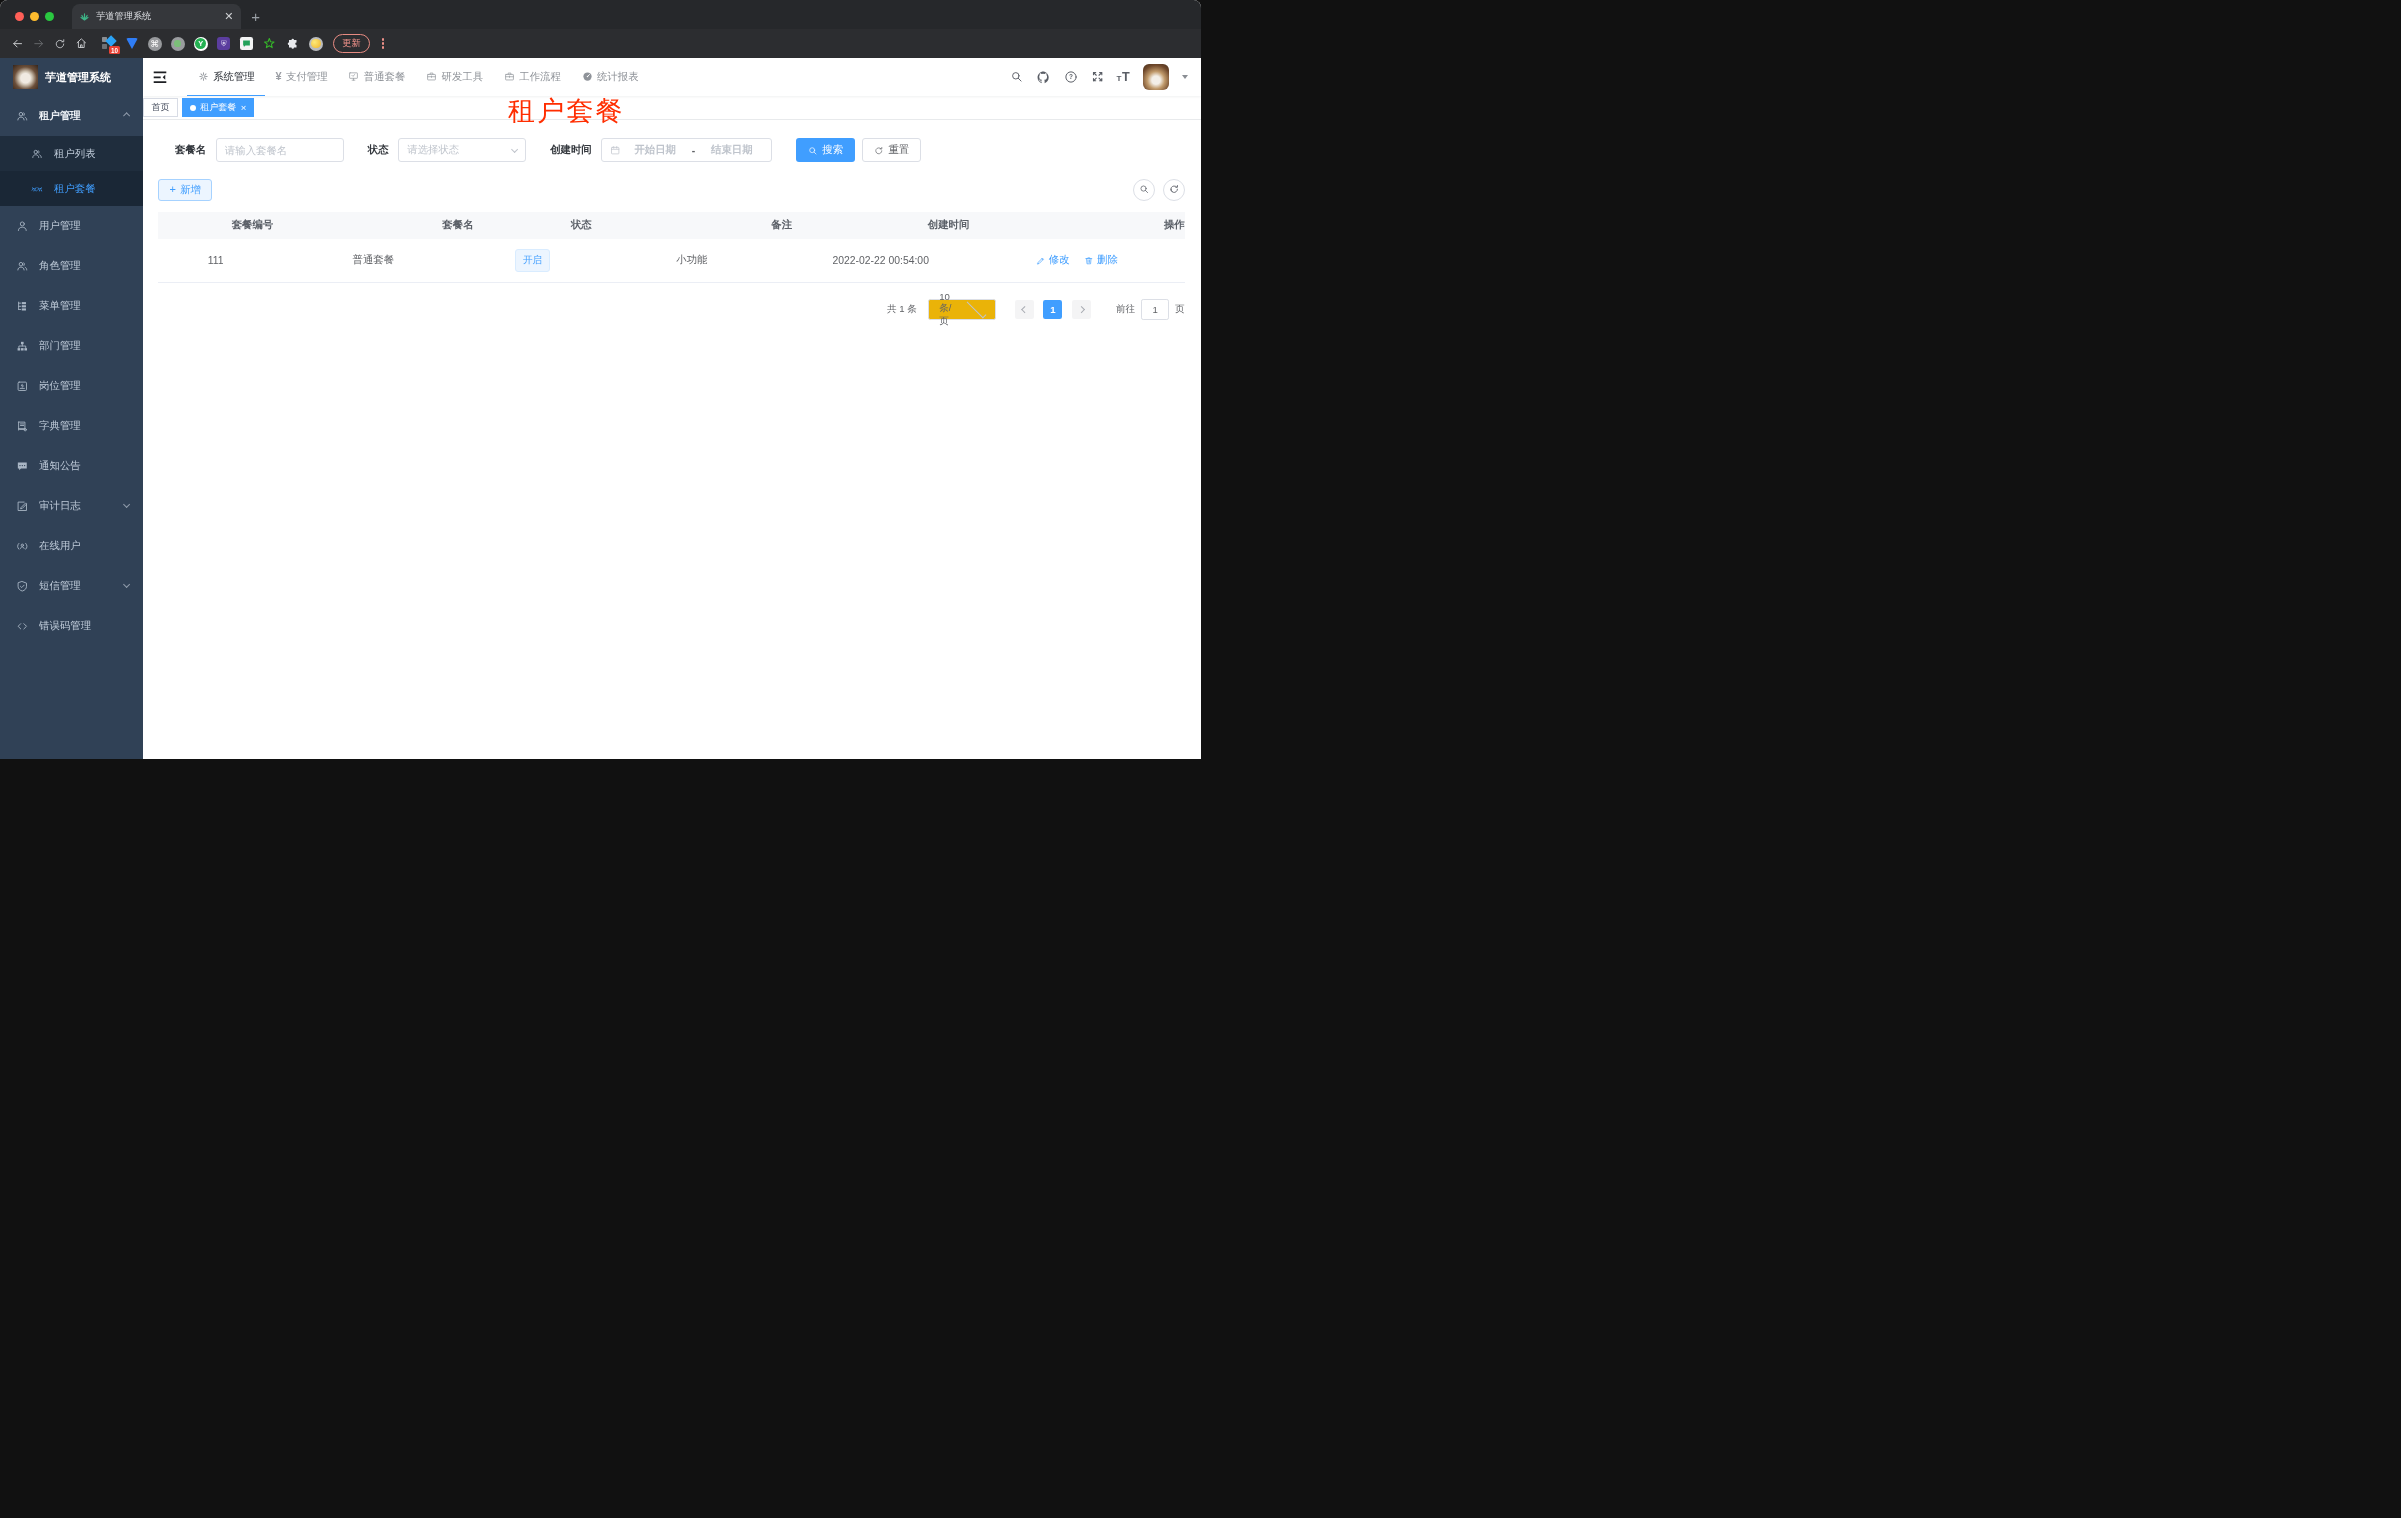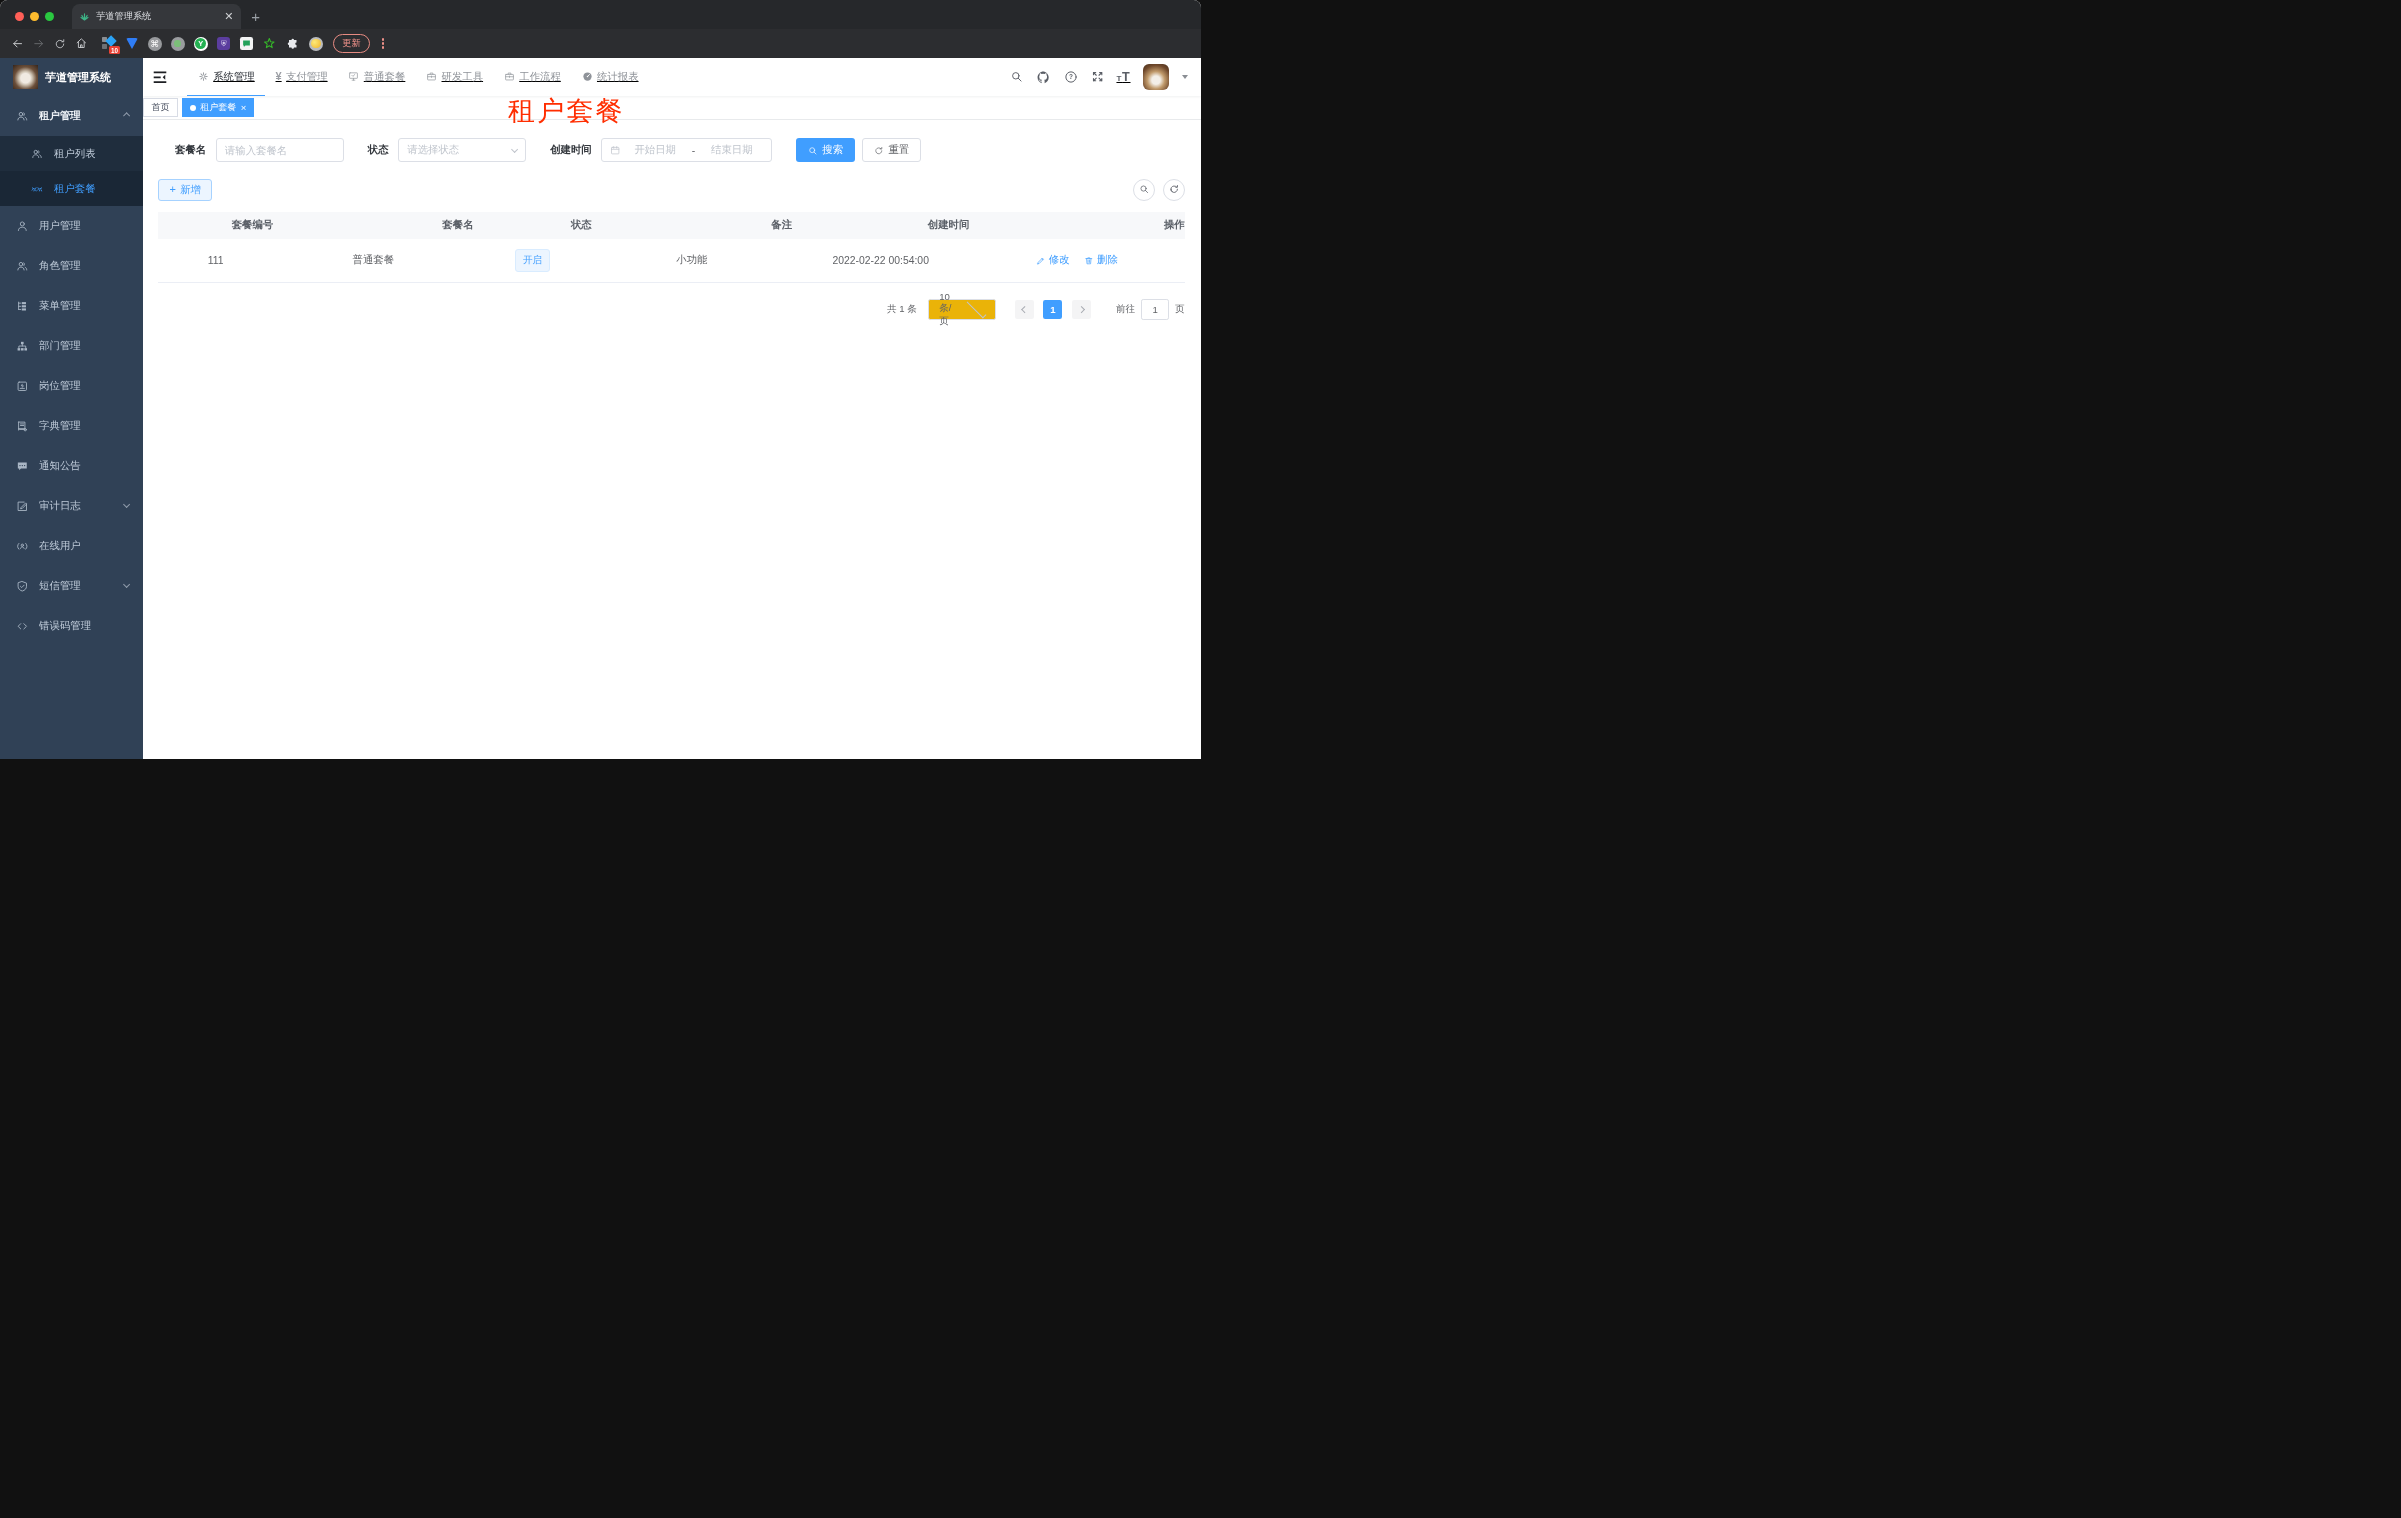--- a/index.html
+++ b/index.html
@@ -60,21 +60,21 @@
   .m-label { flex:1; white-space:nowrap; }
   .mchev { color:#8f9bab; margin-right:1.5px; }
   .m-item.group .m-label { color:#eef2f7;font-weight:bold; }
   .submenu { background:#1f2d3d; }
   .submenu .m-item { height:35px; padding-left:31px; }
   .m-item.active { background:#1a2736; }
   .m-item.active .m-label, .m-item.active .mi { color:#409eff; }
 
   .main { flex:1; position:relative; background:#fff; }
   .appbar { height:38px; display:flex; align-items:center; padding:0 13.3px 0 10.4px;
-            box-shadow:0 0.7px 3px rgba(0,21,41,.08); position:relative; z-index:2; background:#fff;text-decoration:underline;}
+            box-shadow:0 0.7px 3px rgba(0,21,41,.08); position:relative; z-index:2; background:#fff;}
   .hamburger { color:#1d1f23; display:flex; align-items:center; }
   .topnav { display:flex; margin-left:20px; height:100%; }
   .tn-item { display:flex; align-items:center; gap:4.4px; padding:0 10.4px; font-size:10.4px;
              color:#8f9399; border-bottom:1.5px solid transparent; cursor:pointer; }
   .tn-item .tni { color:#9b9ea4; }
   .tn-item.active { color:#2d3138; border-bottom-color:#409eff; }
   .yen { font-size:11px; font-weight:600; line-height:1; }
   .hdr-right { margin-left:auto; display:flex; align-items:center; gap:12.6px; color:#5a5e66; }
   .avatar { width:26px; height:26px; border-radius:6px;
             background:radial-gradient(circle at 50% 62%, #f3efe8 0 20%, #c09a6b 42%, #70492c 72%, #452c1a 100%); }
@@ -103,21 +103,21 @@
              display:flex; align-items:center; padding:0 8.1px; color:#bfc4cc; gap:6px; background:#fff;}
   .fakesel .ph { flex:1; }
   .chev { display:inline-block; width:5.2px; height:5.2px; border-right:1.1px solid currentColor;
           border-bottom:1.1px solid currentColor; }
   .chev.down { transform:rotate(45deg) translate(-0.7px,-0.7px); }
   .chev.up { transform:rotate(-135deg); }
   .chev.left { transform:rotate(135deg); }
   .chev.right { transform:rotate(-45deg); }
   .selarrow { color:#c0c4cc; }
   .daterange { width:171px; height:24px; border:0.7px solid #dcdfe6; border-radius:3px;
-               display:flex; align-items:center; padding:0 7.4px; gap:3px; background:#fff;}
+               display:flex; align-items:center; padding:0 7.4px; gap:3px; background:#fff;font-weight:bold;}
   .daterange .cal { color:#c0c4cc; flex:none; }
   .dr-ph { color:#bfc4cc; font-size:10.4px; flex:1; text-align:center; }
   .dr-sep { color:#606266; padding:0 1.5px; }
   .btn { height:24px; border-radius:3px; display:inline-flex; align-items:center; gap:4.4px;
          font-size:10.4px; padding:0 11px; cursor:pointer; border:0.7px solid transparent; font-family:inherit;}
   .btn-primary { background:#409eff; color:#fff; }
   .btn-plain { background:#fff; border-color:#dcdfe6; color:#606266; margin-left:7.4px; }
 
   .toolbar-row { display:flex; align-items:center; margin-top:16.3px; }
   .btn-add { height:22px; background:#ecf5ff; border:0.7px solid #a6d2ff; color:#409eff;

